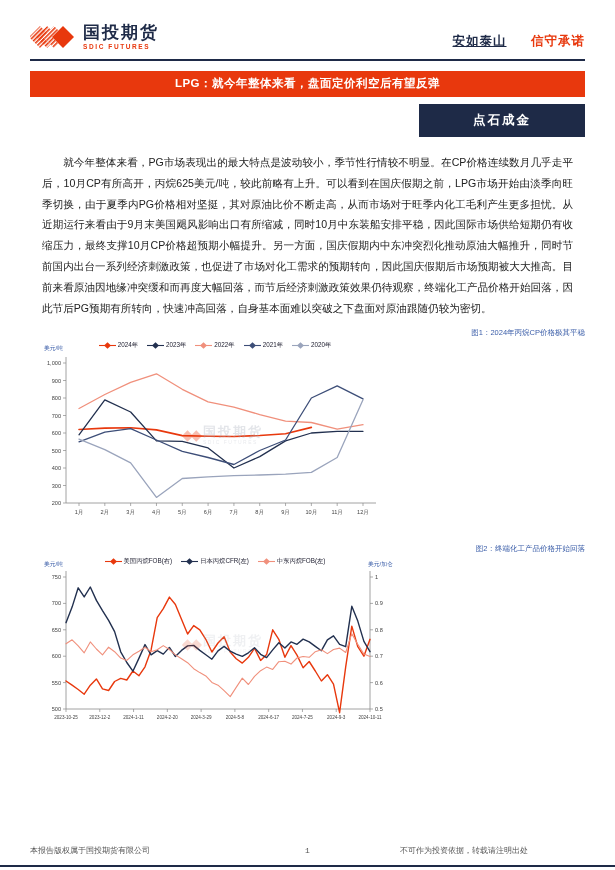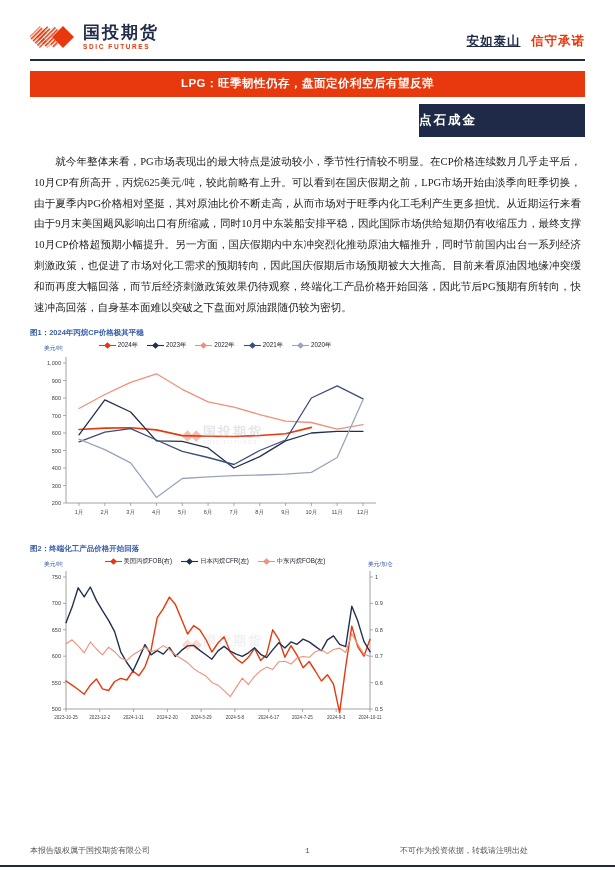--- a/index.html
+++ b/index.html
@@ -8,36 +8,36 @@
   .content{padding:0 30px;}
 
   
   .header{display:flex;justify-content:space-between;align-items:flex-end;margin-top:22px;}
   .logo{display:flex;align-items:center;gap:7px;}
   .logo-text{display:flex;flex-direction:column;line-height:1;}
   .logo-cn{font-size:17px;font-weight:bold;color:var(--brand-navy);letter-spacing:2px;}
   .logo-en{font-size:6.5px;font-weight:bold;color:var(--brand-red);letter-spacing:1.6px;margin-top:3px;}
   .slogan{font-size:12.5px;font-weight:bold;letter-spacing:1px;padding-bottom:2px;}
   .slogan .navy{color:var(--brand-navy);text-decoration:underline;}
-  .slogan .red{color:var(--brand-red);margin-left:6px;}
+  .slogan .red{color:var(--brand-red);margin-left:20px;}
   .header-rule{height:2px;background:var(--brand-navy);margin-top:7px;}
 
   
   .title-banner{margin-top:10px;background:var(--brand-red);color:#fff;font-size:11.5px;font-weight:bold;
     text-align:center;padding:5px 0 6px;letter-spacing:0.5px;}
   .series-banner{margin-top:7px;margin-left:auto;width:166px;background:var(--brand-navy);color:#fff;
-    font-size:12.5px;font-weight:bold;padding:8px 0;letter-spacing:2px;}
-
-  
-  .body-text{margin:15px 4px 10px;font-size:10.6px;line-height:20.8px;text-align:justify;
-    text-indent:2em;color:#222;font-family:Liberation Serif, serif;}
+    font-size:12.5px;font-weight:bold;text-align:center;padding:8px 0;letter-spacing:2px;}
+
+  
+  .body-text{margin:15px 12px 10px;font-size:10.6px;line-height:20.8px;text-align:justify;
+    text-indent:2em;color:#222;}
 
   
   .figure{margin-top:4px;}
-  .fig-caption{font-size:7.5px;font-weight:bold;color:var(--caption-blue);margin-bottom:3px;}
+  .fig-caption{font-size:7.5px;font-weight:normal;color:var(--caption-blue);margin-bottom:3px;text-align:right;}
   .legend{display:flex;justify-content:center;align-items:center;gap:9px;margin:0 0 1px 0;width:370px;}
   .legend-item{display:inline-flex;align-items:center;gap:2px;font-size:6.3px;color:#223;}
   .chart-wrap{position:relative;width:370px;}
   .unit-label{position:absolute;font-size:5.8px;color:var(--caption-blue);width:24px;
     word-break:break-all;line-height:1.2;}
   .unit-left{left:14px;top:-6px;}
   .unit-right{left:338px;top:-6px;width:30px;}
   .watermark{position:absolute;left:52%;top:44%;transform:translate(-50%,-50%);
     display:flex;align-items:center;gap:4px;pointer-events:none;}
   .wm1{opacity:0.32;} .wm2{opacity:0.18;}
@@ -79,21 +79,21 @@
           <span class="logo-en">SDIC FUTURES</span>
         </div>
       </div>
       <div class="slogan">
         <span class="navy">安如泰山</span>
         <span class="red">信守承诺</span>
       </div>
     </div>
     <div class="header-rule"></div>
 
-    <div class="title-banner">LPG：旺季韧性仍存，盘面定价利空后有望反弹</div>
+    <div class="title-banner">LPG：就今年整体来看，盘面定价利空后有望反弹</div>
     <div class="series-banner">点石成金</div>
 
     <p class="body-text">就今年整体来看，PG市场表现出的最大特点是波动较小，季节性行情较不明显。在CP价格连续数月几乎走平后，10月CP有所高开，丙烷625美元/吨，较此前略有上升。可以看到在国庆假期之前，LPG市场开始由淡季向旺季切换，由于夏季内PG价格相对坚挺，其对原油比价不断走高，从而市场对于旺季内化工毛利产生更多担忧。从近期运行来看由于9月末美国飓风影响出口有所缩减，同时10月中东装船安排平稳，因此国际市场供给短期仍有收缩压力，最终支撑10月CP价格超预期小幅提升。另一方面，国庆假期内中东冲突烈化推动原油大幅推升，同时节前国内出台一系列经济刺激政策，也促进了市场对化工需求的预期转向，因此国庆假期后市场预期被大大推高。目前来看原油因地缘冲突缓和而再度大幅回落，而节后经济刺激政策效果仍待观察，终端化工产品价格开始回落，因此节后PG预期有所转向，快速冲高回落，自身基本面难以突破之下盘面对原油跟随仍较为密切。</p>
 
     <div class="figure">
       <div class="fig-caption">图1：2024年丙烷CP价格极其平稳</div>
       <div class="legend" id="legend1">
           <span class="legend-item">
             <svg width="17" height="7">
               <line x1="0" y1="3.5" x2="17" y2="3.5" stroke="#e8380d" stroke-width="1.1"></line>

